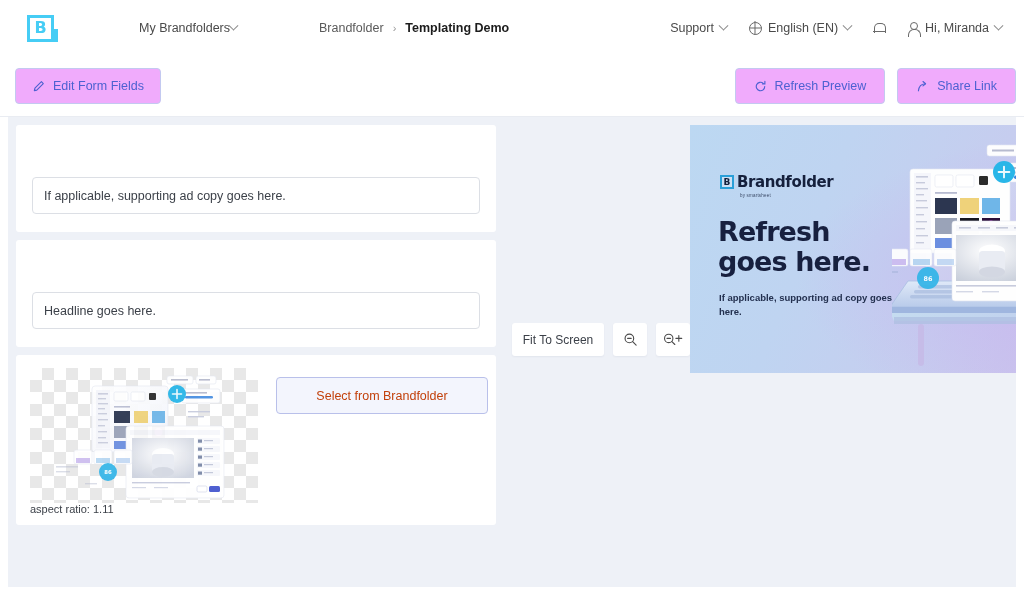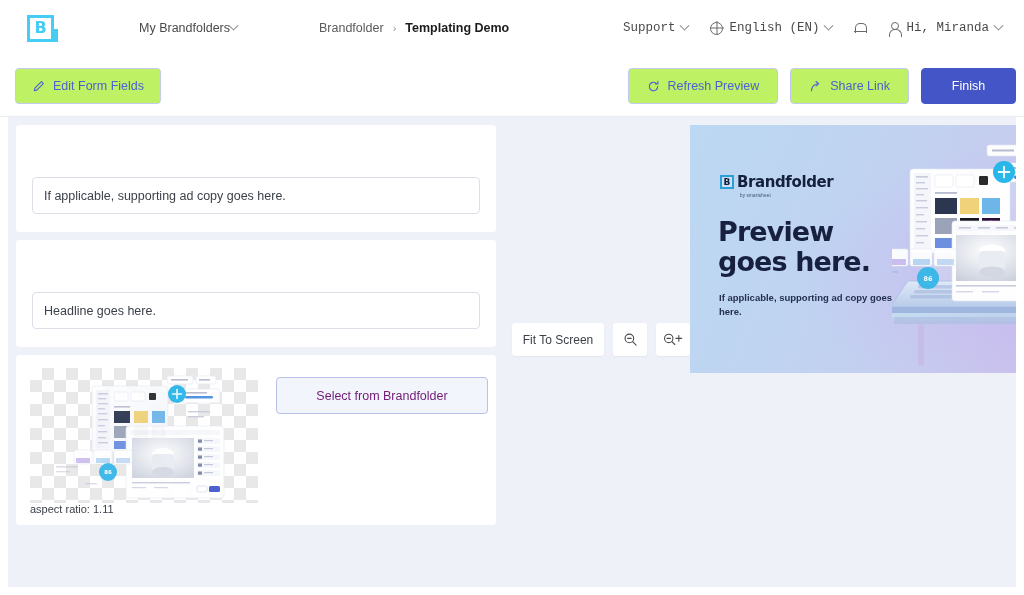--- a/index.html
+++ b/index.html
@@ -63,21 +63,21 @@
     display: flex; align-items: center; gap: 9px;
     font-size: 12.5px;
   }
   .bc-link { color: #5a5a5a; cursor: pointer; }
   .bc-sep { color: #9a9a9a; font-size: 11px; }
   .bc-current { color: #1c1c1c; font-weight: 600; }
 
   .nav-right {
     position: absolute; right: 22px;
     display: flex; align-items: center; gap: 22px;
-    font-size: 12.5px; color: #4a4a4a; font-family: Liberation Mono, monospace;
+    font-size: 12.5px; color: #4a4a4a;
   }
   .nav-right .nav-item { gap: 6px; }
   .globe {
     width: 13px; height: 13px; border-radius: 50%;
     border: 1.3px solid #6a6a6a;
     position: relative; flex: none;
   }
   .globe::before {
     content:""; position:absolute; left:50%; top:-1.3px; bottom:-1.3px;
     width: 0; border-left: 1.3px solid #6a6a6a; transform: translateX(-50%);
@@ -119,21 +119,21 @@
     display: flex; align-items: center;
     position: relative;
   }
   .btn {
     font-family: "Liberation Sans", sans-serif;
     font-size: 12.5px;
     border-radius: 4px;
     display: inline-flex; align-items: center; justify-content: center;
     gap: 8px;
     cursor: pointer;
-    background: #bef264;
+    background: #f0abfc;
     white-space: nowrap;
   }
   .btn-outline-indigo {
     border: 1px solid #c3c9f0;
     color: #4d61d1;
   }
   .btn-solid-indigo {
     border: 1px solid #4355c7;
     background: #4355c7;
     color: #ffffff;
@@ -225,21 +225,21 @@
   .img-btn {
     height: 37px; width: 212px;
     border-radius: 4px;
     font-size: 12.5px;
     display: flex; align-items: center; justify-content: center;
     cursor: pointer;
   }
   #select-from-brandfolder {
     border: 1px solid #b9c0ea;
     background: #f3f5fd;
-    color: #701a75;
+    color: #c2410c;
   }
   #click-to-browse {
     border: 1px solid #b9c0ea;
     background: #ffffff;
     color: #4d61d1;
   }
 
   
   .preview-col {
     flex: 1;
@@ -367,23 +367,20 @@
     <div class="btn btn-outline-indigo" id="share-link">
       <span class="ico">
         <svg width="13" height="13" viewBox="0 0 16 16" fill="none" stroke="#4d61d1" stroke-width="1.4" stroke-linecap="round" stroke-linejoin="round">
           <path d="M3 13.3C3.6 7.6 6.6 4.9 11.3 4.6"></path>
           <path d="M8.6 1.9l3.2 2.7-3.2 2.7"></path>
         </svg>
       </span>
       <span>Share Link</span>
     </div>
 
-    <div class="btn btn-solid-indigo" id="finish">
-      <span>Finish</span>
-    </div>
   </div>
 </div>
 
 <div class="page">
   <div class="canvas">
 
     <div class="form-col">
 
       <div class="card">
         <div class="card-field">
@@ -707,21 +704,21 @@
           <div class="pv-logo-row">
             <div class="pv-logo-sq">
               <span>B</span>
             </div>
             <div class="pv-logo-text">Brandfolder</div>
           </div>
           <div class="pv-logo-sub">by smartsheet</div>
         </div>
 
         <div class="pv-headline">
-          <div>Preview</div>
+          <div>Refresh</div>
           <div>goes here.</div>
         </div>
 
         <div class="pv-sub">If applicable, supporting ad copy goes here.</div>
       </div>
     </div>
   </div>
 </div>
 
 </body></html>

